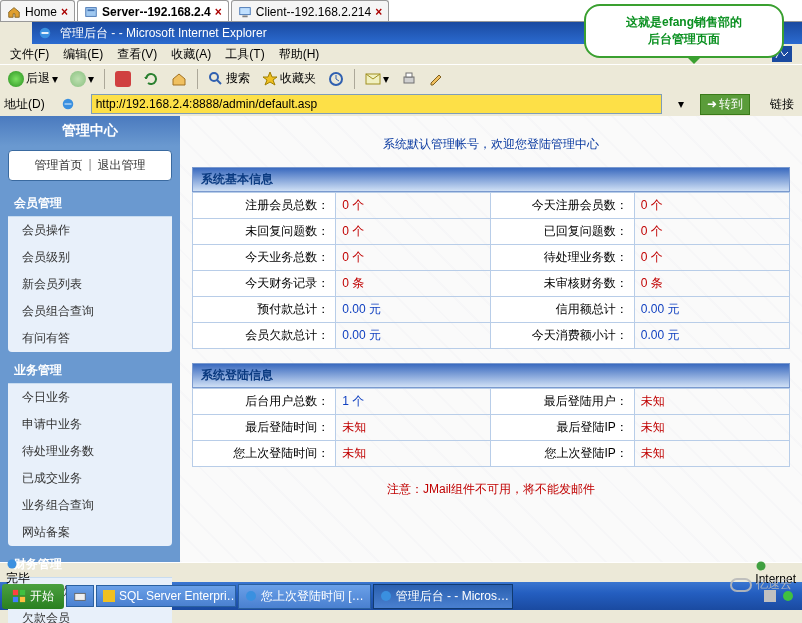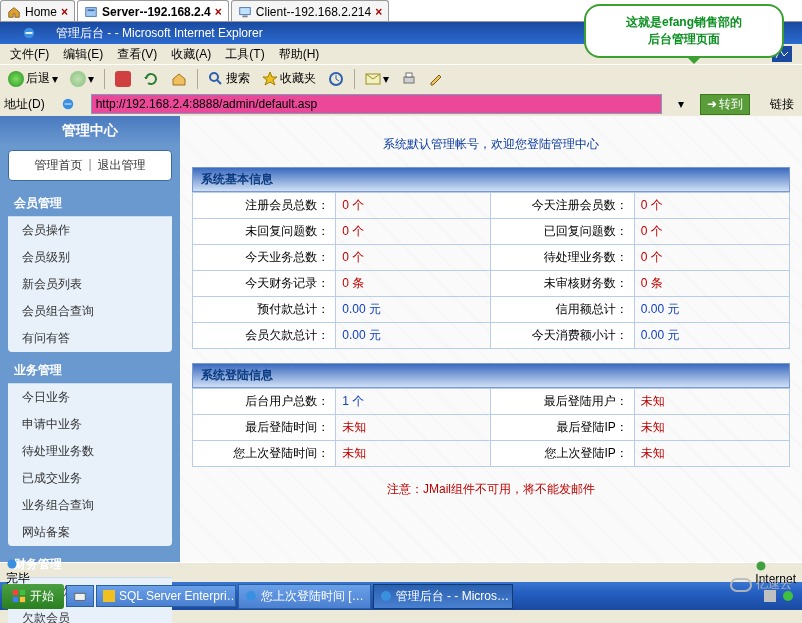--- a/index.html
+++ b/index.html
@@ -6,36 +6,36 @@
 body { background: #ece9d8; width: 802px; height: 623px; overflow: hidden; position: relative; }
 
 
 .outer-tabs { display: flex; height: 22px; background: #fff; border-bottom: 1px solid #999; }
 .outer-tab { display: flex; align-items: flex-end; gap: 4px; padding: 2px 6px; border: 1px solid #999; border-bottom: none; margin-right: 2px; background: #f5f5f5; border-radius: 3px 3px 0 0; }
 .outer-tab.active { background: #fff; font-weight: bold; }
 .outer-tab .close { color: #aa0000; font-weight: bold; cursor: pointer; }
 .tab-icon { width: 14px; height: 14px; display: inline-flex; }
 
 
-.ie-title { height: 22px; background: linear-gradient(#1a4aa0,#2b6bd0); color: #fff; font-family: "MS Sans Serif","宋体"; padding: 2px 22px; display: flex; align-items: center; gap: 20px; }
+.ie-title { height: 22px; background: linear-gradient(#1a4aa0,#2b6bd0); color: #fff; font-family: "MS Sans Serif","宋体"; padding: 2px 6px; display: flex; align-items: center; gap: 8px; margin-left: 32px; }
 
 
 .ie-menu { height: 20px; background: #ece9d8; display: flex; align-items: center; padding: 0 4px; gap: 2px; }
 .ie-menu span { padding: 2px 6px; }
 
 
 .ie-toolbar { height: 28px; background: #ece9d8; display: flex; align-items: center; padding: 0 4px; gap: 4px; border-top: 1px solid #fff; }
 .tb-btn { display: flex; align-items: center; gap: 2px; padding: 2px 4px; }
 .dot16 { width: 16px; height: 16px; border-radius: 50%; }
 .sq16 { width: 16px; height: 16px; }
 .sep { width: 1px; height: 20px; background: #aca899; margin: 0 2px; }
 
 
 .addr { height: 24px; background: #ece9d8; display: flex; align-items: center; gap: 16px; padding: 0 4px; }
-.addr input { flex: 1; height: 20px; border: 1px solid #7f9db9; padding: 0 4px; font-size: 12px; background: #ec4899; }
+.addr input { flex: 1; height: 20px; border: 1px solid #7f9db9; padding: 0 4px; font-size: 12px; background: #fde047; }
 .go-btn { background: #5a9c3a; color: #fff; padding: 1px 6px; border: 1px solid #3a7a1a; display: flex; align-items: center; gap: 2px; }
 
 
 .app { display: flex; height: 446px; background: #fff; }
 
 
 .sidebar { width: 180px; background: #6a99d0; display: flex; flex-direction: column; }
 .side-head { background: linear-gradient(#4a7abf,#6a99d0); color: #fff; text-align: center; padding: 6px 0; font-size: 14px; font-weight: bold; }
 .side-nav { background: #fff; margin: 4px 8px; border-radius: 4px; display: flex; justify-content: center; padding: 6px 0; border: 1px solid #3a6aa0; }
 .side-nav span { color: #333; cursor: pointer; }

